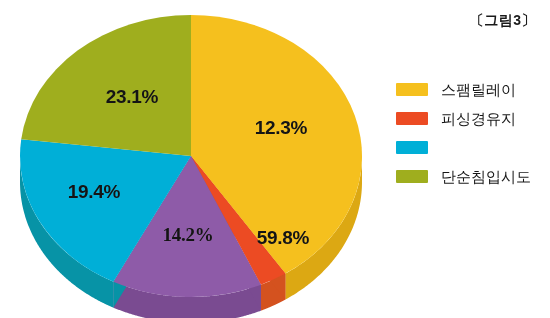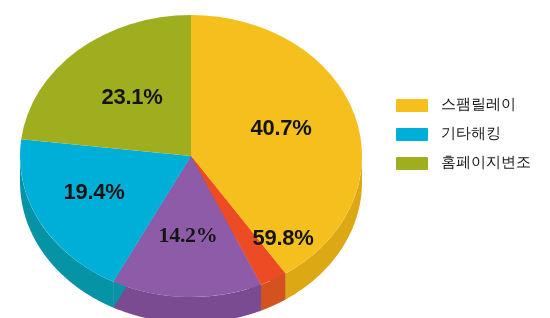--- a/index.html
+++ b/index.html
@@ -38,37 +38,37 @@
     width: 385px;
     height: 318px;
   }
   #pie-svg {
     position: absolute;
     left: 0;
     top: 0;
   }
   .slice-label {
     position: absolute;
-    font-size: 22px;
+    font-size: 19px;
     font-weight: 700;
     color: #141414;
     letter-spacing: -0.3px;
     white-space: nowrap;
     transform: translate(-50%, -50%);
     text-shadow: 0 0 1px rgba(255,255,255,0.12);
   }
   #legend {
     position: absolute;
     left: 396px;
     top: 83px;
     width: 150px;
   }
   .legend-row {
     display: flex;
-    align-items: flex-end;
+    align-items: flex-start;
     height: 29px;
   }
   .legend-swatch {
     width: 32px;
     height: 13px;
     flex: 0 0 auto;
     margin-right: 13px;
     border-radius: 1px;
   }
   .legend-label {
@@ -77,20 +77,21 @@
     font-family: "DejaVu Sans", "Liberation Sans", sans-serif;
     white-space: nowrap;
     line-height: 1;
   }
 </style>
 </head>
 <body>
 
 <div id="figure-root">
 
+  <div id="figure-title">〔그림3〕</div>
 
   <div id="pie-area">
     <svg id="pie-svg" width="385" height="318" viewBox="0 0 385 318">
       <g id="pie-sides">
           <path d="M 361.99 157.42 L 361.96 159.06 L 361.91 160.69 L 361.83 162.33 L 361.73 163.97 L 361.60 165.60 L 361.46 167.24 L 361.29 168.87 L 361.09 170.50 L 360.88 172.13 L 360.64 173.76 L 360.38 175.38 L 360.09 177.01 L 359.78 178.63 L 359.45 180.24 L 359.10 181.85 L 358.72 183.46 L 358.33 185.07 L 357.91 186.67 L 357.46 188.27 L 357.00 189.86 L 356.51 191.45 L 356.00 193.04 L 355.46 194.61 L 354.91 196.19 L 354.33 197.76 L 353.73 199.32 L 353.11 200.88 L 352.46 202.43 L 351.80 203.97 L 351.11 205.51 L 350.40 207.04 L 349.67 208.56 L 348.92 210.08 L 348.15 211.59 L 347.35 213.09 L 346.54 214.59 L 345.70 216.07 L 344.85 217.55 L 343.97 219.02 L 343.07 220.49 L 342.15 221.94 L 341.21 223.38 L 340.25 224.82 L 339.27 226.24 L 338.27 227.66 L 337.25 229.07 L 336.21 230.46 L 335.15 231.85 L 334.07 233.23 L 332.97 234.59 L 331.85 235.95 L 330.72 237.29 L 329.56 238.63 L 328.39 239.95 L 327.20 241.26 L 325.98 242.56 L 324.76 243.85 L 323.51 245.12 L 322.24 246.39 L 320.96 247.64 L 319.66 248.88 L 318.34 250.11 L 317.01 251.32 L 315.65 252.52 L 314.28 253.71 L 312.90 254.88 L 311.50 256.05 L 310.08 257.19 L 308.64 258.33 L 307.19 259.45 L 305.73 260.56 L 304.25 261.65 L 302.75 262.73 L 301.24 263.79 L 299.71 264.84 L 298.17 265.87 L 296.61 266.89 L 295.04 267.90 L 293.46 268.89 L 291.86 269.86 L 290.25 270.82 L 288.62 271.77 L 286.98 272.69 L 285.33 273.61 L 285.33 299.61 L 286.98 298.69 L 288.62 297.77 L 290.25 296.82 L 291.86 295.86 L 293.46 294.89 L 295.04 293.90 L 296.61 292.89 L 298.17 291.87 L 299.71 290.84 L 301.24 289.79 L 302.75 288.73 L 304.25 287.65 L 305.73 286.56 L 307.19 285.45 L 308.64 284.33 L 310.08 283.19 L 311.50 282.05 L 312.90 280.88 L 314.28 279.71 L 315.65 278.52 L 317.01 277.32 L 318.34 276.11 L 319.66 274.88 L 320.96 273.64 L 322.24 272.39 L 323.51 271.12 L 324.76 269.85 L 325.98 268.56 L 327.20 267.26 L 328.39 265.95 L 329.56 264.63 L 330.72 263.29 L 331.85 261.95 L 332.97 260.59 L 334.07 259.23 L 335.15 257.85 L 336.21 256.46 L 337.25 255.07 L 338.27 253.66 L 339.27 252.24 L 340.25 250.82 L 341.21 249.38 L 342.15 247.94 L 343.07 246.49 L 343.97 245.02 L 344.85 243.55 L 345.70 242.07 L 346.54 240.59 L 347.35 239.09 L 348.15 237.59 L 348.92 236.08 L 349.67 234.56 L 350.40 233.04 L 351.11 231.51 L 351.80 229.97 L 352.46 228.43 L 353.11 226.88 L 353.73 225.32 L 354.33 223.76 L 354.91 222.19 L 355.46 220.61 L 356.00 219.04 L 356.51 217.45 L 357.00 215.86 L 357.46 214.27 L 357.91 212.67 L 358.33 211.07 L 358.72 209.46 L 359.10 207.85 L 359.45 206.24 L 359.78 204.63 L 360.09 203.01 L 360.38 201.38 L 360.64 199.76 L 360.88 198.13 L 361.09 196.50 L 361.29 194.87 L 361.46 193.24 L 361.60 191.60 L 361.73 189.97 L 361.83 188.33 L 361.91 186.69 L 361.96 185.06 L 361.99 183.42 Z" fill="#DCA813"></path>
           <path d="M 285.33 273.61 L 285.23 273.66 L 285.12 273.72 L 285.01 273.78 L 284.91 273.84 L 284.80 273.89 L 284.70 273.95 L 284.59 274.01 L 284.48 274.07 L 284.38 274.12 L 284.27 274.18 L 284.16 274.24 L 284.06 274.29 L 283.95 274.35 L 283.84 274.41 L 283.74 274.46 L 283.63 274.52 L 283.52 274.58 L 283.42 274.63 L 283.31 274.69 L 283.20 274.75 L 283.10 274.80 L 282.99 274.86 L 282.88 274.92 L 282.77 274.97 L 282.67 275.03 L 282.56 275.08 L 282.45 275.14 L 282.35 275.20 L 282.24 275.25 L 282.13 275.31 L 282.02 275.36 L 281.92 275.42 L 281.81 275.48 L 281.70 275.53 L 281.59 275.59 L 281.49 275.64 L 281.38 275.70 L 281.27 275.75 L 281.16 275.81 L 281.05 275.86 L 280.95 275.92 L 280.84 275.97 L 280.73 276.03 L 280.62 276.08 L 280.51 276.14 L 280.41 276.19 L 280.30 276.25 L 280.19 276.30 L 280.08 276.36 L 279.97 276.41 L 279.86 276.47 L 279.76 276.52 L 279.65 276.57 L 279.54 276.63 L 279.43 276.68 L 279.32 276.74 L 279.21 276.79 L 279.10 276.84 L 278.99 276.90 L 278.89 276.95 L 278.78 277.01 L 278.67 277.06 L 278.56 277.11 L 278.45 277.17 L 278.34 277.22 L 278.23 277.27 L 278.12 277.33 L 278.01 277.38 L 277.90 277.43 L 277.79 277.49 L 277.68 277.54 L 277.57 277.59 L 277.47 277.65 L 277.36 277.70 L 277.25 277.75 L 277.14 277.81 L 277.03 277.86 L 276.92 277.91 L 276.81 277.96 L 276.70 278.02 L 276.59 278.07 L 276.48 278.12 L 276.37 278.17 L 276.26 278.22 L 276.15 278.28 L 276.04 278.33 L 275.93 278.38 L 275.82 278.43 L 275.71 278.49 L 275.60 278.54 L 275.49 278.59 L 275.38 278.64 L 275.26 278.69 L 275.15 278.74 L 275.04 278.79 L 274.93 278.85 L 274.82 278.90 L 274.71 278.95 L 274.60 279.00 L 274.49 279.05 L 274.38 279.10 L 274.27 279.15 L 274.16 279.20 L 274.05 279.26 L 273.94 279.31 L 273.82 279.36 L 273.71 279.41 L 273.60 279.46 L 273.49 279.51 L 273.38 279.56 L 273.27 279.61 L 273.16 279.66 L 273.05 279.71 L 272.93 279.76 L 272.82 279.81 L 272.71 279.86 L 272.60 279.91 L 272.49 279.96 L 272.38 280.01 L 272.26 280.06 L 272.15 280.11 L 272.04 280.16 L 271.93 280.21 L 271.82 280.26 L 271.71 280.31 L 271.59 280.36 L 271.48 280.41 L 271.37 280.46 L 271.26 280.51 L 271.15 280.55 L 271.03 280.60 L 270.92 280.65 L 270.81 280.70 L 270.70 280.75 L 270.58 280.80 L 270.47 280.85 L 270.36 280.90 L 270.25 280.94 L 270.13 280.99 L 270.02 281.04 L 269.91 281.09 L 269.80 281.14 L 269.68 281.19 L 269.57 281.23 L 269.46 281.28 L 269.35 281.33 L 269.23 281.38 L 269.12 281.43 L 269.01 281.47 L 268.89 281.52 L 268.78 281.57 L 268.67 281.62 L 268.55 281.66 L 268.44 281.71 L 268.33 281.76 L 268.21 281.81 L 268.10 281.85 L 267.99 281.90 L 267.87 281.95 L 267.76 282.00 L 267.65 282.04 L 267.53 282.09 L 267.42 282.14 L 267.31 282.18 L 267.19 282.23 L 267.08 282.28 L 266.97 282.32 L 266.85 282.37 L 266.74 282.42 L 266.62 282.46 L 266.51 282.51 L 266.40 282.55 L 266.28 282.60 L 266.17 282.65 L 266.05 282.69 L 265.94 282.74 L 265.83 282.78 L 265.71 282.83 L 265.60 282.88 L 265.48 282.92 L 265.37 282.97 L 265.25 283.01 L 265.14 283.06 L 265.03 283.10 L 264.91 283.15 L 264.80 283.19 L 264.68 283.24 L 264.57 283.28 L 264.45 283.33 L 264.34 283.37 L 264.22 283.42 L 264.11 283.46 L 263.99 283.51 L 263.88 283.55 L 263.76 283.60 L 263.65 283.64 L 263.53 283.69 L 263.42 283.73 L 263.30 283.78 L 263.19 283.82 L 263.07 283.86 L 262.96 283.91 L 262.84 283.95 L 262.73 284.00 L 262.61 284.04 L 262.50 284.08 L 262.38 284.13 L 262.27 284.17 L 262.15 284.21 L 262.04 284.26 L 261.92 284.30 L 261.80 284.34 L 261.69 284.39 L 261.57 284.43 L 261.46 284.47 L 261.34 284.52 L 261.23 284.56 L 261.11 284.60 L 260.99 284.65 L 260.88 284.69 L 260.88 310.69 L 260.99 310.65 L 261.11 310.60 L 261.23 310.56 L 261.34 310.52 L 261.46 310.47 L 261.57 310.43 L 261.69 310.39 L 261.80 310.34 L 261.92 310.30 L 262.04 310.26 L 262.15 310.21 L 262.27 310.17 L 262.38 310.13 L 262.50 310.08 L 262.61 310.04 L 262.73 310.00 L 262.84 309.95 L 262.96 309.91 L 263.07 309.86 L 263.19 309.82 L 263.30 309.78 L 263.42 309.73 L 263.53 309.69 L 263.65 309.64 L 263.76 309.60 L 263.88 309.55 L 263.99 309.51 L 264.11 309.46 L 264.22 309.42 L 264.34 309.37 L 264.45 309.33 L 264.57 309.28 L 264.68 309.24 L 264.80 309.19 L 264.91 309.15 L 265.03 309.10 L 265.14 309.06 L 265.25 309.01 L 265.37 308.97 L 265.48 308.92 L 265.60 308.88 L 265.71 308.83 L 265.83 308.78 L 265.94 308.74 L 266.05 308.69 L 266.17 308.65 L 266.28 308.60 L 266.40 308.55 L 266.51 308.51 L 266.62 308.46 L 266.74 308.42 L 266.85 308.37 L 266.97 308.32 L 267.08 308.28 L 267.19 308.23 L 267.31 308.18 L 267.42 308.14 L 267.53 308.09 L 267.65 308.04 L 267.76 308.00 L 267.87 307.95 L 267.99 307.90 L 268.10 307.85 L 268.21 307.81 L 268.33 307.76 L 268.44 307.71 L 268.55 307.66 L 268.67 307.62 L 268.78 307.57 L 268.89 307.52 L 269.01 307.47 L 269.12 307.43 L 269.23 307.38 L 269.35 307.33 L 269.46 307.28 L 269.57 307.23 L 269.68 307.19 L 269.80 307.14 L 269.91 307.09 L 270.02 307.04 L 270.13 306.99 L 270.25 306.94 L 270.36 306.90 L 270.47 306.85 L 270.58 306.80 L 270.70 306.75 L 270.81 306.70 L 270.92 306.65 L 271.03 306.60 L 271.15 306.55 L 271.26 306.51 L 271.37 306.46 L 271.48 306.41 L 271.59 306.36 L 271.71 306.31 L 271.82 306.26 L 271.93 306.21 L 272.04 306.16 L 272.15 306.11 L 272.26 306.06 L 272.38 306.01 L 272.49 305.96 L 272.60 305.91 L 272.71 305.86 L 272.82 305.81 L 272.93 305.76 L 273.05 305.71 L 273.16 305.66 L 273.27 305.61 L 273.38 305.56 L 273.49 305.51 L 273.60 305.46 L 273.71 305.41 L 273.82 305.36 L 273.94 305.31 L 274.05 305.26 L 274.16 305.20 L 274.27 305.15 L 274.38 305.10 L 274.49 305.05 L 274.60 305.00 L 274.71 304.95 L 274.82 304.90 L 274.93 304.85 L 275.04 304.79 L 275.15 304.74 L 275.26 304.69 L 275.38 304.64 L 275.49 304.59 L 275.60 304.54 L 275.71 304.49 L 275.82 304.43 L 275.93 304.38 L 276.04 304.33 L 276.15 304.28 L 276.26 304.22 L 276.37 304.17 L 276.48 304.12 L 276.59 304.07 L 276.70 304.02 L 276.81 303.96 L 276.92 303.91 L 277.03 303.86 L 277.14 303.81 L 277.25 303.75 L 277.36 303.70 L 277.47 303.65 L 277.57 303.59 L 277.68 303.54 L 277.79 303.49 L 277.90 303.43 L 278.01 303.38 L 278.12 303.33 L 278.23 303.27 L 278.34 303.22 L 278.45 303.17 L 278.56 303.11 L 278.67 303.06 L 278.78 303.01 L 278.89 302.95 L 278.99 302.90 L 279.10 302.84 L 279.21 302.79 L 279.32 302.74 L 279.43 302.68 L 279.54 302.63 L 279.65 302.57 L 279.76 302.52 L 279.86 302.47 L 279.97 302.41 L 280.08 302.36 L 280.19 302.30 L 280.30 302.25 L 280.41 302.19 L 280.51 302.14 L 280.62 302.08 L 280.73 302.03 L 280.84 301.97 L 280.95 301.92 L 281.05 301.86 L 281.16 301.81 L 281.27 301.75 L 281.38 301.70 L 281.49 301.64 L 281.59 301.59 L 281.70 301.53 L 281.81 301.48 L 281.92 301.42 L 282.02 301.36 L 282.13 301.31 L 282.24 301.25 L 282.35 301.20 L 282.45 301.14 L 282.56 301.08 L 282.67 301.03 L 282.77 300.97 L 282.88 300.92 L 282.99 300.86 L 283.10 300.80 L 283.20 300.75 L 283.31 300.69 L 283.42 300.63 L 283.52 300.58 L 283.63 300.52 L 283.74 300.46 L 283.84 300.41 L 283.95 300.35 L 284.06 300.29 L 284.16 300.24 L 284.27 300.18 L 284.38 300.12 L 284.48 300.07 L 284.59 300.01 L 284.70 299.95 L 284.80 299.89 L 284.91 299.84 L 285.01 299.78 L 285.12 299.72 L 285.23 299.66 L 285.33 299.61 Z" fill="#D4521F"></path>
           <path d="M 260.88 284.69 L 260.25 284.92 L 259.61 285.15 L 258.98 285.38 L 258.34 285.61 L 257.70 285.83 L 257.06 286.05 L 256.42 286.27 L 255.78 286.49 L 255.14 286.71 L 254.49 286.92 L 253.85 287.13 L 253.20 287.34 L 252.56 287.55 L 251.91 287.75 L 251.26 287.95 L 250.61 288.15 L 249.96 288.35 L 249.31 288.55 L 248.66 288.74 L 248.00 288.93 L 247.35 289.12 L 246.69 289.31 L 246.04 289.50 L 245.38 289.68 L 244.72 289.86 L 244.06 290.04 L 243.41 290.22 L 242.74 290.39 L 242.08 290.56 L 241.42 290.73 L 240.76 290.90 L 240.09 291.06 L 239.43 291.23 L 238.76 291.39 L 238.10 291.55 L 237.43 291.70 L 236.76 291.86 L 236.09 292.01 L 235.42 292.16 L 234.75 292.31 L 234.08 292.45 L 233.41 292.59 L 232.74 292.73 L 232.07 292.87 L 231.39 293.01 L 230.72 293.14 L 230.04 293.28 L 229.37 293.40 L 228.69 293.53 L 228.02 293.66 L 227.34 293.78 L 226.66 293.90 L 225.98 294.02 L 225.30 294.13 L 224.62 294.25 L 223.94 294.36 L 223.26 294.47 L 222.58 294.57 L 221.90 294.68 L 221.22 294.78 L 220.53 294.88 L 219.85 294.98 L 219.17 295.07 L 218.48 295.17 L 217.80 295.26 L 217.11 295.35 L 216.43 295.43 L 215.74 295.52 L 215.06 295.60 L 214.37 295.68 L 213.68 295.75 L 212.99 295.83 L 212.31 295.90 L 211.62 295.97 L 210.93 296.04 L 210.24 296.10 L 209.55 296.17 L 208.86 296.23 L 208.17 296.29 L 207.48 296.34 L 206.79 296.40 L 206.10 296.45 L 205.41 296.50 L 204.72 296.55 L 204.03 296.59 L 203.34 296.63 L 202.64 296.67 L 201.95 296.71 L 201.26 296.75 L 200.57 296.78 L 199.87 296.81 L 199.18 296.84 L 198.49 296.86 L 197.80 296.89 L 197.10 296.91 L 196.41 296.93 L 195.72 296.95 L 195.02 296.96 L 194.33 296.97 L 193.64 296.98 L 192.94 296.99 L 192.25 297.00 L 191.56 297.00 L 190.86 297.00 L 190.17 297.00 L 189.48 296.99 L 188.78 296.99 L 188.09 296.98 L 187.40 296.97 L 186.70 296.96 L 186.01 296.94 L 185.32 296.92 L 184.62 296.90 L 183.93 296.88 L 183.24 296.85 L 182.54 296.83 L 181.85 296.80 L 181.16 296.77 L 180.47 296.73 L 179.78 296.70 L 179.08 296.66 L 178.39 296.62 L 177.70 296.57 L 177.01 296.53 L 176.32 296.48 L 175.63 296.43 L 174.94 296.38 L 174.25 296.32 L 173.56 296.26 L 172.87 296.20 L 172.18 296.14 L 171.49 296.08 L 170.80 296.01 L 170.11 295.94 L 169.42 295.87 L 168.73 295.80 L 168.05 295.72 L 167.36 295.65 L 166.67 295.57 L 165.99 295.48 L 165.30 295.40 L 164.62 295.31 L 163.93 295.22 L 163.25 295.13 L 162.56 295.04 L 161.88 294.94 L 161.20 294.84 L 160.51 294.74 L 159.83 294.64 L 159.15 294.53 L 158.47 294.42 L 157.79 294.32 L 157.11 294.20 L 156.43 294.09 L 155.75 293.97 L 155.07 293.85 L 154.39 293.73 L 153.72 293.61 L 153.04 293.48 L 152.36 293.35 L 151.69 293.22 L 151.01 293.09 L 150.34 292.96 L 149.67 292.82 L 148.99 292.68 L 148.32 292.54 L 147.65 292.39 L 146.98 292.25 L 146.31 292.10 L 145.64 291.95 L 144.97 291.80 L 144.31 291.64 L 143.64 291.48 L 142.97 291.32 L 142.31 291.16 L 141.64 291.00 L 140.98 290.83 L 140.32 290.66 L 139.66 290.49 L 138.99 290.32 L 138.33 290.15 L 137.68 289.97 L 137.02 289.79 L 136.36 289.61 L 135.70 289.42 L 135.05 289.24 L 134.39 289.05 L 133.74 288.86 L 133.09 288.67 L 132.43 288.47 L 131.78 288.28 L 131.13 288.08 L 130.48 287.87 L 129.83 287.67 L 129.19 287.47 L 128.54 287.26 L 127.90 287.05 L 127.25 286.84 L 126.61 286.62 L 125.97 286.41 L 125.33 286.19 L 124.69 285.97 L 124.05 285.74 L 123.41 285.52 L 122.77 285.29 L 122.14 285.06 L 121.50 284.83 L 120.87 284.60 L 120.24 284.36 L 119.61 284.12 L 118.98 283.88 L 118.35 283.64 L 117.72 283.40 L 117.10 283.15 L 116.47 282.90 L 115.85 282.65 L 115.23 282.40 L 114.61 282.15 L 113.99 281.89 L 113.37 281.63 L 113.37 307.63 L 113.99 307.89 L 114.61 308.15 L 115.23 308.40 L 115.85 308.65 L 116.47 308.90 L 117.10 309.15 L 117.72 309.40 L 118.35 309.64 L 118.98 309.88 L 119.61 310.12 L 120.24 310.36 L 120.87 310.60 L 121.50 310.83 L 122.14 311.06 L 122.77 311.29 L 123.41 311.52 L 124.05 311.74 L 124.69 311.97 L 125.33 312.19 L 125.97 312.41 L 126.61 312.62 L 127.25 312.84 L 127.90 313.05 L 128.54 313.26 L 129.19 313.47 L 129.83 313.67 L 130.48 313.87 L 131.13 314.08 L 131.78 314.28 L 132.43 314.47 L 133.09 314.67 L 133.74 314.86 L 134.39 315.05 L 135.05 315.24 L 135.70 315.42 L 136.36 315.61 L 137.02 315.79 L 137.68 315.97 L 138.33 316.15 L 138.99 316.32 L 139.66 316.49 L 140.32 316.66 L 140.98 316.83 L 141.64 317.00 L 142.31 317.16 L 142.97 317.32 L 143.64 317.48 L 144.31 317.64 L 144.97 317.80 L 145.64 317.95 L 146.31 318.10 L 146.98 318.25 L 147.65 318.39 L 148.32 318.54 L 148.99 318.68 L 149.67 318.82 L 150.34 318.96 L 151.01 319.09 L 151.69 319.22 L 152.36 319.35 L 153.04 319.48 L 153.72 319.61 L 154.39 319.73 L 155.07 319.85 L 155.75 319.97 L 156.43 320.09 L 157.11 320.20 L 157.79 320.32 L 158.47 320.42 L 159.15 320.53 L 159.83 320.64 L 160.51 320.74 L 161.20 320.84 L 161.88 320.94 L 162.56 321.04 L 163.25 321.13 L 163.93 321.22 L 164.62 321.31 L 165.30 321.40 L 165.99 321.48 L 166.67 321.57 L 167.36 321.65 L 168.05 321.72 L 168.73 321.80 L 169.42 321.87 L 170.11 321.94 L 170.80 322.01 L 171.49 322.08 L 172.18 322.14 L 172.87 322.20 L 173.56 322.26 L 174.25 322.32 L 174.94 322.38 L 175.63 322.43 L 176.32 322.48 L 177.01 322.53 L 177.70 322.57 L 178.39 322.62 L 179.08 322.66 L 179.78 322.70 L 180.47 322.73 L 181.16 322.77 L 181.85 322.80 L 182.54 322.83 L 183.24 322.85 L 183.93 322.88 L 184.62 322.90 L 185.32 322.92 L 186.01 322.94 L 186.70 322.96 L 187.40 322.97 L 188.09 322.98 L 188.78 322.99 L 189.48 322.99 L 190.17 323.00 L 190.86 323.00 L 191.56 323.00 L 192.25 323.00 L 192.94 322.99 L 193.64 322.98 L 194.33 322.97 L 195.02 322.96 L 195.72 322.95 L 196.41 322.93 L 197.10 322.91 L 197.80 322.89 L 198.49 322.86 L 199.18 322.84 L 199.87 322.81 L 200.57 322.78 L 201.26 322.75 L 201.95 322.71 L 202.64 322.67 L 203.34 322.63 L 204.03 322.59 L 204.72 322.55 L 205.41 322.50 L 206.10 322.45 L 206.79 322.40 L 207.48 322.34 L 208.17 322.29 L 208.86 322.23 L 209.55 322.17 L 210.24 322.10 L 210.93 322.04 L 211.62 321.97 L 212.31 321.90 L 212.99 321.83 L 213.68 321.75 L 214.37 321.68 L 215.06 321.60 L 215.74 321.52 L 216.43 321.43 L 217.11 321.35 L 217.80 321.26 L 218.48 321.17 L 219.17 321.07 L 219.85 320.98 L 220.53 320.88 L 221.22 320.78 L 221.90 320.68 L 222.58 320.57 L 223.26 320.47 L 223.94 320.36 L 224.62 320.25 L 225.30 320.13 L 225.98 320.02 L 226.66 319.90 L 227.34 319.78 L 228.02 319.66 L 228.69 319.53 L 229.37 319.40 L 230.04 319.28 L 230.72 319.14 L 231.39 319.01 L 232.07 318.87 L 232.74 318.73 L 233.41 318.59 L 234.08 318.45 L 234.75 318.31 L 235.42 318.16 L 236.09 318.01 L 236.76 317.86 L 237.43 317.70 L 238.10 317.55 L 238.76 317.39 L 239.43 317.23 L 240.09 317.06 L 240.76 316.90 L 241.42 316.73 L 242.08 316.56 L 242.74 316.39 L 243.41 316.22 L 244.06 316.04 L 244.72 315.86 L 245.38 315.68 L 246.04 315.50 L 246.69 315.31 L 247.35 315.12 L 248.00 314.93 L 248.66 314.74 L 249.31 314.55 L 249.96 314.35 L 250.61 314.15 L 251.26 313.95 L 251.91 313.75 L 252.56 313.55 L 253.20 313.34 L 253.85 313.13 L 254.49 312.92 L 255.14 312.71 L 255.78 312.49 L 256.42 312.27 L 257.06 312.05 L 257.70 311.83 L 258.34 311.61 L 258.98 311.38 L 259.61 311.15 L 260.25 310.92 L 260.88 310.69 Z" fill="#7A4B91"></path>
           <path d="M 113.37 281.63 L 112.52 281.28 L 111.68 280.91 L 110.85 280.55 L 110.01 280.18 L 109.18 279.81 L 108.35 279.43 L 107.52 279.06 L 106.69 278.67 L 105.87 278.29 L 105.05 277.89 L 104.23 277.50 L 103.42 277.10 L 102.60 276.70 L 101.79 276.29 L 100.99 275.88 L 100.18 275.47 L 99.38 275.05 L 98.58 274.63 L 97.79 274.21 L 96.99 273.78 L 96.20 273.35 L 95.42 272.92 L 94.63 272.48 L 93.85 272.04 L 93.07 271.59 L 92.30 271.14 L 91.53 270.69 L 90.76 270.23 L 89.99 269.77 L 89.23 269.31 L 88.47 268.84 L 87.71 268.37 L 86.96 267.90 L 86.21 267.42 L 85.46 266.94 L 84.72 266.46 L 83.98 265.97 L 83.24 265.48 L 82.51 264.99 L 81.77 264.49 L 81.05 263.99 L 80.32 263.48 L 79.60 262.98 L 78.89 262.47 L 78.17 261.95 L 77.46 261.43 L 76.76 260.91 L 76.05 260.39 L 75.35 259.86 L 74.66 259.33 L 73.96 258.80 L 73.27 258.26 L 72.59 257.73 L 71.91 257.18 L 71.23 256.64 L 70.56 256.09 L 69.88 255.54 L 69.22 254.98 L 68.55 254.42 L 67.89 253.86 L 67.24 253.30 L 66.59 252.73 L 65.94 252.16 L 65.30 251.59 L 64.65 251.01 L 64.02 250.44 L 63.39 249.85 L 62.76 249.27 L 62.13 248.68 L 61.51 248.09 L 60.89 247.50 L 60.28 246.90 L 59.67 246.30 L 59.07 245.70 L 58.47 245.10 L 57.87 244.49 L 57.28 243.88 L 56.69 243.27 L 56.11 242.66 L 55.53 242.04 L 54.95 241.42 L 54.38 240.79 L 53.81 240.17 L 53.25 239.54 L 52.69 238.91 L 52.13 238.28 L 51.58 237.64 L 51.03 237.00 L 50.49 236.36 L 49.95 235.72 L 49.42 235.07 L 48.89 234.43 L 48.37 233.78 L 47.85 233.12 L 47.33 232.47 L 46.82 231.81 L 46.31 231.15 L 45.81 230.49 L 45.31 229.82 L 44.82 229.16 L 44.33 228.49 L 43.84 227.82 L 43.36 227.14 L 42.89 226.47 L 42.42 225.79 L 41.95 225.11 L 41.49 224.43 L 41.03 223.74 L 40.58 223.06 L 40.13 222.37 L 39.68 221.68 L 39.25 220.99 L 38.81 220.29 L 38.38 219.60 L 37.96 218.90 L 37.54 218.20 L 37.12 217.50 L 36.71 216.79 L 36.30 216.09 L 35.90 215.38 L 35.51 214.67 L 35.11 213.96 L 34.73 213.24 L 34.34 212.53 L 33.97 211.81 L 33.59 211.09 L 33.23 210.37 L 32.86 209.65 L 32.51 208.93 L 32.15 208.20 L 31.80 207.48 L 31.46 206.75 L 31.12 206.02 L 30.79 205.29 L 30.46 204.56 L 30.14 203.82 L 29.82 203.09 L 29.50 202.35 L 29.19 201.61 L 28.89 200.87 L 28.59 200.13 L 28.30 199.39 L 28.01 198.64 L 27.72 197.90 L 27.44 197.15 L 27.17 196.40 L 26.90 195.65 L 26.64 194.90 L 26.38 194.15 L 26.13 193.40 L 25.88 192.65 L 25.63 191.89 L 25.39 191.14 L 25.16 190.38 L 24.93 189.62 L 24.71 188.86 L 24.49 188.10 L 24.28 187.34 L 24.07 186.58 L 23.87 185.81 L 23.67 185.05 L 23.48 184.29 L 23.29 183.52 L 23.11 182.75 L 22.93 181.99 L 22.76 181.22 L 22.59 180.45 L 22.43 179.68 L 22.27 178.91 L 22.12 178.14 L 21.97 177.36 L 21.83 176.59 L 21.70 175.82 L 21.57 175.05 L 21.44 174.27 L 21.32 173.50 L 21.21 172.72 L 21.10 171.94 L 20.99 171.17 L 20.89 170.39 L 20.80 169.61 L 20.71 168.84 L 20.63 168.06 L 20.55 167.28 L 20.47 166.50 L 20.41 165.72 L 20.34 164.94 L 20.29 164.16 L 20.23 163.38 L 20.19 162.60 L 20.15 161.82 L 20.11 161.04 L 20.08 160.26 L 20.05 159.48 L 20.03 158.70 L 20.02 157.92 L 20.01 157.14 L 20.00 156.35 L 20.00 182.35 L 20.01 183.14 L 20.02 183.92 L 20.03 184.70 L 20.05 185.48 L 20.08 186.26 L 20.11 187.04 L 20.15 187.82 L 20.19 188.60 L 20.23 189.38 L 20.29 190.16 L 20.34 190.94 L 20.41 191.72 L 20.47 192.50 L 20.55 193.28 L 20.63 194.06 L 20.71 194.84 L 20.80 195.61 L 20.89 196.39 L 20.99 197.17 L 21.10 197.94 L 21.21 198.72 L 21.32 199.50 L 21.44 200.27 L 21.57 201.05 L 21.70 201.82 L 21.83 202.59 L 21.97 203.36 L 22.12 204.14 L 22.27 204.91 L 22.43 205.68 L 22.59 206.45 L 22.76 207.22 L 22.93 207.99 L 23.11 208.75 L 23.29 209.52 L 23.48 210.29 L 23.67 211.05 L 23.87 211.81 L 24.07 212.58 L 24.28 213.34 L 24.49 214.10 L 24.71 214.86 L 24.93 215.62 L 25.16 216.38 L 25.39 217.14 L 25.63 217.89 L 25.88 218.65 L 26.13 219.40 L 26.38 220.15 L 26.64 220.90 L 26.90 221.65 L 27.17 222.40 L 27.44 223.15 L 27.72 223.90 L 28.01 224.64 L 28.30 225.39 L 28.59 226.13 L 28.89 226.87 L 29.19 227.61 L 29.50 228.35 L 29.82 229.09 L 30.14 229.82 L 30.46 230.56 L 30.79 231.29 L 31.12 232.02 L 31.46 232.75 L 31.80 233.48 L 32.15 234.20 L 32.51 234.93 L 32.86 235.65 L 33.23 236.37 L 33.59 237.09 L 33.97 237.81 L 34.34 238.53 L 34.73 239.24 L 35.11 239.96 L 35.51 240.67 L 35.90 241.38 L 36.30 242.09 L 36.71 242.79 L 37.12 243.50 L 37.54 244.20 L 37.96 244.90 L 38.38 245.60 L 38.81 246.29 L 39.25 246.99 L 39.68 247.68 L 40.13 248.37 L 40.58 249.06 L 41.03 249.74 L 41.49 250.43 L 41.95 251.11 L 42.42 251.79 L 42.89 252.47 L 43.36 253.14 L 43.84 253.82 L 44.33 254.49 L 44.82 255.16 L 45.31 255.82 L 45.81 256.49 L 46.31 257.15 L 46.82 257.81 L 47.33 258.47 L 47.85 259.12 L 48.37 259.78 L 48.89 260.43 L 49.42 261.07 L 49.95 261.72 L 50.49 262.36 L 51.03 263.00 L 51.58 263.64 L 52.13 264.28 L 52.69 264.91 L 53.25 265.54 L 53.81 266.17 L 54.38 266.79 L 54.95 267.42 L 55.53 268.04 L 56.11 268.66 L 56.69 269.27 L 57.28 269.88 L 57.87 270.49 L 58.47 271.10 L 59.07 271.70 L 59.67 272.30 L 60.28 272.90 L 60.89 273.50 L 61.51 274.09 L 62.13 274.68 L 62.76 275.27 L 63.39 275.85 L 64.02 276.44 L 64.65 277.01 L 65.30 277.59 L 65.94 278.16 L 66.59 278.73 L 67.24 279.30 L 67.89 279.86 L 68.55 280.42 L 69.22 280.98 L 69.88 281.54 L 70.56 282.09 L 71.23 282.64 L 71.91 283.18 L 72.59 283.73 L 73.27 284.26 L 73.96 284.80 L 74.66 285.33 L 75.35 285.86 L 76.05 286.39 L 76.76 286.91 L 77.46 287.43 L 78.17 287.95 L 78.89 288.47 L 79.60 288.98 L 80.32 289.48 L 81.05 289.99 L 81.77 290.49 L 82.51 290.99 L 83.24 291.48 L 83.98 291.97 L 84.72 292.46 L 85.46 292.94 L 86.21 293.42 L 86.96 293.90 L 87.71 294.37 L 88.47 294.84 L 89.23 295.31 L 89.99 295.77 L 90.76 296.23 L 91.53 296.69 L 92.30 297.14 L 93.07 297.59 L 93.85 298.04 L 94.63 298.48 L 95.42 298.92 L 96.20 299.35 L 96.99 299.78 L 97.79 300.21 L 98.58 300.63 L 99.38 301.05 L 100.18 301.47 L 100.99 301.88 L 101.79 302.29 L 102.60 302.70 L 103.42 303.10 L 104.23 303.50 L 105.05 303.89 L 105.87 304.29 L 106.69 304.67 L 107.52 305.06 L 108.35 305.43 L 109.18 305.81 L 110.01 306.18 L 110.85 306.55 L 111.68 306.91 L 112.52 307.28 L 113.37 307.63 Z" fill="#0793A6"></path>
           <path d="M 191 156 L 285.33 273.61 L 285.33 299.61 L 191 182 Z" fill="#D4521F"></path>
           <path d="M 191 156 L 260.88 284.69 L 260.88 310.69 L 191 182 Z" fill="#7A4B91"></path>
@@ -98,36 +99,39 @@
         </g>
       <g id="pie-tops">
           <path d="M 191 156 L 191.00 15.00 A 171 141 0 0 1 285.33 273.61 Z" fill="#F5C01E"></path>
           <path d="M 191 156 L 285.33 273.61 A 171 141 0 0 1 260.88 284.69 Z" fill="#EC4B23"></path>
           <path d="M 191 156 L 260.88 284.69 A 171 141 0 0 1 113.37 281.63 Z" fill="#8E5BA8"></path>
           <path d="M 191 156 L 113.37 281.63 A 171 141 0 0 1 21.22 139.21 Z" fill="#00AFD7"></path>
           <path d="M 191 156 L 21.22 139.21 A 171 141 0 0 1 191.00 15.00 Z" fill="#9FAE1E"></path>
         </g>
     </svg>
     <div id="pie-labels">
-        <div class="slice-label" style="left: 281px; top: 128px;">40.7%</div>
+        <div class="slice-label" style="left: 281px; top: 128px;">12.3%</div>
         <div class="slice-label" style="left: 283px; top: 238px;">59.8%</div>
         <div class="slice-label" style="left: 188px; top: 235px; font-family: Liberation Serif, serif;">14.2%</div>
         <div class="slice-label" style="left: 94px; top: 192px;">19.4%</div>
         <div class="slice-label" style="left: 132px; top: 97px;">23.1%</div>
       </div>
   </div>
 
   <div id="legend">
       <div class="legend-row">
         <span class="legend-swatch" style="background: rgb(245, 192, 30);"></span>
         <span class="legend-label">스팸릴레이</span>
       </div>
       <div class="legend-row">
+        <span class="legend-swatch" style="background: rgb(236, 75, 35);"></span>
+        <span class="legend-label">피싱경유지</span>
+      </div>
+      <div class="legend-row">
         <span class="legend-swatch" style="background: rgb(0, 175, 215);"></span>
-        <span class="legend-label">기타해킹</span>
       </div>
       <div class="legend-row">
         <span class="legend-swatch" style="background: rgb(159, 174, 30);"></span>
-        <span class="legend-label">홈페이지변조</span>
+        <span class="legend-label">단순침입시도</span>
       </div>
     </div>
 
 </div>
 
 </body></html>

